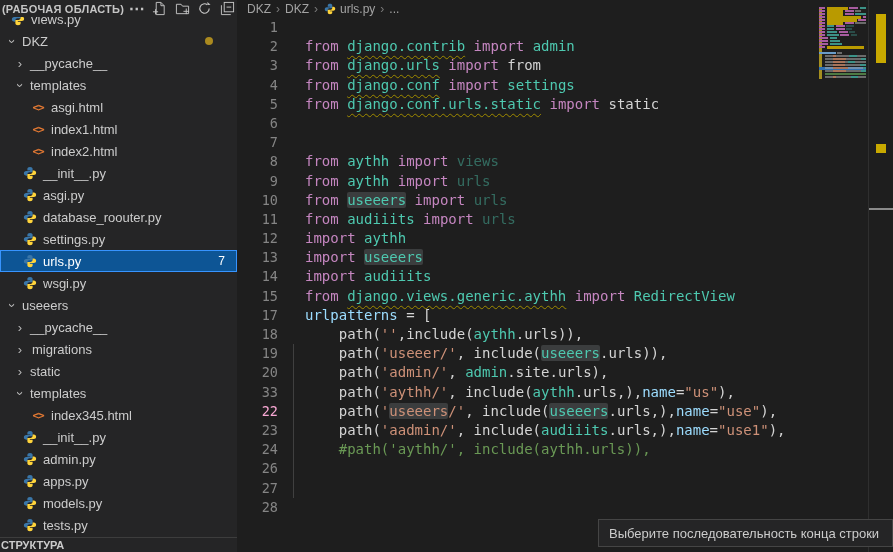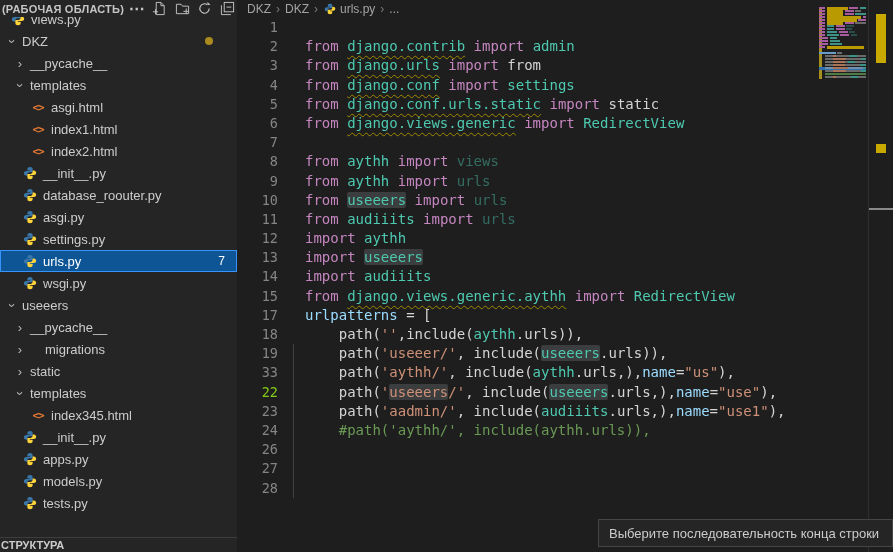--- a/index.html
+++ b/index.html
@@ -41,21 +41,21 @@
             background:#1e1e1e; }
   #breadcrumb { position:absolute; left:10px; top:0; height:17px; display:flex;
                 align-items:center; font-size:12px; color:#a3a3a3; }
   #breadcrumb .bitem { cursor:pointer; }
   #breadcrumb .bsep { margin:0 5px; color:#7a7a7a; }
   #code-area { position:absolute; left:0; top:18px; width:580px; height:534px;
                font-family:"DejaVu Sans Mono", monospace; font-size:14px; }
   .cl { position:relative; height:19.2px; line-height:19.2px; white-space:pre; }
   .gut { position:absolute; left:0; width:41px; text-align:right; color:#858585;
          font-size:13.5px; }
-  .gut.cur { color:#84cc16; }
+  .gut.cur { color:#f9a8d4; }
   .ctext { position:absolute; left:68px; white-space:pre; }
   .tk-k { color:#c586c0; }
   .tk-t { color:#d4d4d4; }
   .tk-m { color:#4ec9b0; }
   .tk-q { color:#4ec9b0; text-decoration:underline wavy #a08b00 1px;
           text-underline-offset:3.5px; }
   .tk-d { color:#4ec9b0; opacity:.45; }
   .tk-s { color:#ce9178; }
   .tk-v { color:#9cdcfe; }
   .tk-c { color:#6a9955; }
@@ -143,31 +143,31 @@
           <span>__init__.py</span>
         </div>
         <div class="trow" style="padding-left: 12px;">
           <span style="flex: 0 0 10px;"></span>
           <span class="ficon">
             <svg width="14" height="14" viewBox="0 0 16 16">
               <path fill="#3a76a8" d="M8 1C6 1 5 1.9 5 3.2V5h3.2v.8H3.6C2.1 5.8 1 6.9 1 8.4S2.1 11 3.6 11H5V9.4C5 8 6.1 7 7.5 7H11V3.2C11 1.9 10 1 8 1z"></path>
               <path fill="#ffd43b" d="M8 15c2 0 3-.9 3-2.2V11H7.8v-.8h4.6c1.5 0 2.6-1.1 2.6-2.6S13.9 5 12.4 5H11v1.6C11 8 9.9 9 8.5 9H5v3.8C5 14.1 6 15 8 15z"></path>
             </svg>
           </span>
+          <span>asgi.py</span>
+        </div>
+        <div class="trow" style="padding-left: 12px;">
+          <span style="flex: 0 0 10px;"></span>
+          <span class="ficon">
+            <svg width="14" height="14" viewBox="0 0 16 16">
+              <path fill="#3a76a8" d="M8 1C6 1 5 1.9 5 3.2V5h3.2v.8H3.6C2.1 5.8 1 6.9 1 8.4S2.1 11 3.6 11H5V9.4C5 8 6.1 7 7.5 7H11V3.2C11 1.9 10 1 8 1z"></path>
+              <path fill="#ffd43b" d="M8 15c2 0 3-.9 3-2.2V11H7.8v-.8h4.6c1.5 0 2.6-1.1 2.6-2.6S13.9 5 12.4 5H11v1.6C11 8 9.9 9 8.5 9H5v3.8C5 14.1 6 15 8 15z"></path>
+            </svg>
+          </span>
           <span>database_roouter.py</span>
-        </div>
-        <div class="trow" style="padding-left: 12px;">
-          <span style="flex: 0 0 10px;"></span>
-          <span class="ficon">
-            <svg width="14" height="14" viewBox="0 0 16 16">
-              <path fill="#3a76a8" d="M8 1C6 1 5 1.9 5 3.2V5h3.2v.8H3.6C2.1 5.8 1 6.9 1 8.4S2.1 11 3.6 11H5V9.4C5 8 6.1 7 7.5 7H11V3.2C11 1.9 10 1 8 1z"></path>
-              <path fill="#ffd43b" d="M8 15c2 0 3-.9 3-2.2V11H7.8v-.8h4.6c1.5 0 2.6-1.1 2.6-2.6S13.9 5 12.4 5H11v1.6C11 8 9.9 9 8.5 9H5v3.8C5 14.1 6 15 8 15z"></path>
-            </svg>
-          </span>
-          <span>asgi.py</span>
         </div>
         <div class="trow" style="padding-left: 12px;">
           <span style="flex: 0 0 10px;"></span>
           <span class="ficon">
             <svg width="14" height="14" viewBox="0 0 16 16">
               <path fill="#3a76a8" d="M8 1C6 1 5 1.9 5 3.2V5h3.2v.8H3.6C2.1 5.8 1 6.9 1 8.4S2.1 11 3.6 11H5V9.4C5 8 6.1 7 7.5 7H11V3.2C11 1.9 10 1 8 1z"></path>
               <path fill="#ffd43b" d="M8 15c2 0 3-.9 3-2.2V11H7.8v-.8h4.6c1.5 0 2.6-1.1 2.6-2.6S13.9 5 12.4 5H11v1.6C11 8 9.9 9 8.5 9H5v3.8C5 14.1 6 15 8 15z"></path>
             </svg>
           </span>
           <span>settings.py</span>
@@ -196,21 +196,21 @@
         <div class="trow" style="padding-left: 4px;">
           <span class="chev down">›</span>
           <span style="margin-left: 2px;">useeers</span>
         </div>
         <div class="trow" style="padding-left: 12px;">
           <span class="chev">›</span>
           <span style="margin-left: 2px;">__pycache__</span>
         </div>
         <div class="trow" style="padding-left: 12px;">
           <span class="chev">›</span>
-          <span style="margin-left: 17px;">migrations</span>
+          <span style="margin-left: 4px;">migrations</span>
         </div>
         <div class="trow" style="padding-left: 12px;">
           <span class="chev">›</span>
           <span style="margin-left: 2px;">static</span>
         </div>
         <div class="trow" style="padding-left: 12px;">
           <span class="chev down">›</span>
           <span style="margin-left: 2px;">templates</span>
         </div>
         <div class="trow" style="padding-left: 20px;">
@@ -222,20 +222,30 @@
         </div>
         <div class="trow" style="padding-left: 12px;">
           <span style="flex: 0 0 10px;"></span>
           <span class="ficon">
             <svg width="14" height="14" viewBox="0 0 16 16">
               <path fill="#3a76a8" d="M8 1C6 1 5 1.9 5 3.2V5h3.2v.8H3.6C2.1 5.8 1 6.9 1 8.4S2.1 11 3.6 11H5V9.4C5 8 6.1 7 7.5 7H11V3.2C11 1.9 10 1 8 1z"></path>
               <path fill="#ffd43b" d="M8 15c2 0 3-.9 3-2.2V11H7.8v-.8h4.6c1.5 0 2.6-1.1 2.6-2.6S13.9 5 12.4 5H11v1.6C11 8 9.9 9 8.5 9H5v3.8C5 14.1 6 15 8 15z"></path>
             </svg>
           </span>
           <span>__init__.py</span>
+        </div>
+        <div class="trow" style="padding-left: 12px;">
+          <span style="flex: 0 0 10px;"></span>
+          <span class="ficon">
+            <svg width="14" height="14" viewBox="0 0 16 16">
+              <path fill="#3a76a8" d="M8 1C6 1 5 1.9 5 3.2V5h3.2v.8H3.6C2.1 5.8 1 6.9 1 8.4S2.1 11 3.6 11H5V9.4C5 8 6.1 7 7.5 7H11V3.2C11 1.9 10 1 8 1z"></path>
+              <path fill="#ffd43b" d="M8 15c2 0 3-.9 3-2.2V11H7.8v-.8h4.6c1.5 0 2.6-1.1 2.6-2.6S13.9 5 12.4 5H11v1.6C11 8 9.9 9 8.5 9H5v3.8C5 14.1 6 15 8 15z"></path>
+            </svg>
+          </span>
+          <span>admin.py</span>
         </div>
         <div class="trow" style="padding-left: 12px;">
           <span style="flex: 0 0 10px;"></span>
           <span class="ficon">
             <svg width="14" height="14" viewBox="0 0 16 16">
               <path fill="#3a76a8" d="M8 1C6 1 5 1.9 5 3.2V5h3.2v.8H3.6C2.1 5.8 1 6.9 1 8.4S2.1 11 3.6 11H5V9.4C5 8 6.1 7 7.5 7H11V3.2C11 1.9 10 1 8 1z"></path>
               <path fill="#ffd43b" d="M8 15c2 0 3-.9 3-2.2V11H7.8v-.8h4.6c1.5 0 2.6-1.1 2.6-2.6S13.9 5 12.4 5H11v1.6C11 8 9.9 9 8.5 9H5v3.8C5 14.1 6 15 8 15z"></path>
             </svg>
           </span>
           <span>apps.py</span>
@@ -313,33 +323,34 @@
         <span class="bitem">...</span>
       </div>
     <div id="code-area">
       <div id="indent-guide" style="top: 326.4px; height: 153.6px;"></div>
       <div id="lines-box">
           <div class="cl"><span class="gut">1</span><span class="ctext"></span></div>
           <div class="cl"><span class="gut">2</span><span class="ctext"><span class="tk-k">from</span><span class="tk-t"> </span><span class="tk-q">django.contrib</span><span class="tk-t"> </span><span class="tk-k">import</span><span class="tk-t"> </span><span class="tk-m">admin</span></span></div>
           <div class="cl"><span class="gut">3</span><span class="ctext"><span class="tk-k">from</span><span class="tk-t"> </span><span class="tk-q">django.urls</span><span class="tk-t"> </span><span class="tk-k">import</span><span class="tk-t"> </span><span class="tk-t">from</span></span></div>
           <div class="cl"><span class="gut">4</span><span class="ctext"><span class="tk-k">from</span><span class="tk-t"> </span><span class="tk-q">django.conf</span><span class="tk-t"> </span><span class="tk-k">import</span><span class="tk-t"> </span><span class="tk-m">settings</span></span></div>
           <div class="cl"><span class="gut">5</span><span class="ctext"><span class="tk-k">from</span><span class="tk-t"> </span><span class="tk-q">django.conf.urls.static</span><span class="tk-t"> </span><span class="tk-k">import</span><span class="tk-t"> </span><span class="tk-t">static</span></span></div>
-          <div class="cl"><span class="gut">6</span><span class="ctext"><span class="tk-k">from</span><span class="tk-t"> </span><span class="tk-q">django.views.generic</span><span class="tk-t"> </span><span class="tk-k">import</span><span class="tk-t"> </span><span class="tk-m">RedirectView</span></span></div>
+          <div class="cl"><span class="gut">6</span></div>
           <div class="cl"><span class="gut">7</span></div>
           <div class="cl"><span class="gut">8</span><span class="ctext"><span class="tk-k">from</span><span class="tk-t"> </span><span class="tk-m">aythh</span><span class="tk-t"> </span><span class="tk-k">import</span><span class="tk-t"> </span><span class="tk-d">views</span></span></div>
           <div class="cl"><span class="gut">9</span><span class="ctext"><span class="tk-k">from</span><span class="tk-t"> </span><span class="tk-m">aythh</span><span class="tk-t"> </span><span class="tk-k">import</span><span class="tk-t"> </span><span class="tk-d">urls</span></span></div>
           <div class="cl"><span class="gut">10</span><span class="ctext"><span class="tk-k">from</span><span class="tk-t"> </span><span class="tk-hm">useeers</span><span class="tk-t"> </span><span class="tk-k">import</span><span class="tk-t"> </span><span class="tk-d">urls</span></span></div>
           <div class="cl"><span class="gut">11</span><span class="ctext"><span class="tk-k">from</span><span class="tk-t"> </span><span class="tk-m">audiiits</span><span class="tk-t"> </span><span class="tk-k">import</span><span class="tk-t"> </span><span class="tk-d">urls</span></span></div>
           <div class="cl"><span class="gut">12</span><span class="ctext"><span class="tk-k">import</span><span class="tk-t"> </span><span class="tk-m">aythh</span></span></div>
           <div class="cl"><span class="gut">13</span><span class="ctext"><span class="tk-k">import</span><span class="tk-t"> </span><span class="tk-hm">useeers</span></span></div>
           <div class="cl"><span class="gut">14</span><span class="ctext"><span class="tk-k">import</span><span class="tk-t"> </span><span class="tk-m">audiiits</span></span></div>
           <div class="cl"><span class="gut">15</span><span class="ctext"><span class="tk-k">from</span><span class="tk-t"> </span><span class="tk-q">django.views.generic.aythh</span><span class="tk-t"> </span><span class="tk-k">import</span><span class="tk-t"> </span><span class="tk-m">RedirectView</span></span></div>
           <div class="cl"><span class="gut">17</span><span class="ctext"><span class="tk-v">urlpatterns</span><span class="tk-t"> = [</span></span></div>
           <div class="cl"><span class="gut">18</span><span class="ctext"><span class="tk-t">    path(</span><span class="tk-s">''</span><span class="tk-t">,include(</span><span class="tk-m">aythh</span><span class="tk-t">.urls)),</span></span></div>
           <div class="cl"><span class="gut">19</span><span class="ctext"><span class="tk-t">    path(</span><span class="tk-s">'useeer/'</span><span class="tk-t">, include(</span><span class="tk-hm">useeers</span><span class="tk-t">.urls)),</span></span></div>
+          <div class="cl"><span class="gut">20</span><span class="ctext"><span class="tk-t">    path(</span><span class="tk-s">'admin/'</span><span class="tk-t">, </span><span class="tk-m">admin</span><span class="tk-t">.site.urls),</span></span></div>
           <div class="cl"><span class="gut">33</span><span class="ctext"><span class="tk-t">    path(</span><span class="tk-s">'aythh/'</span><span class="tk-t">, include(</span><span class="tk-m">aythh</span><span class="tk-t">.urls,),</span><span class="tk-v">name</span><span class="tk-t">=</span><span class="tk-s">"us"</span><span class="tk-t">),</span></span></div>
           <div class="cl"><span class="gut cur">22</span><span class="ctext"><span class="tk-t">    path(</span><span class="tk-s">'</span><span class="tk-hs">useeers</span><span class="tk-s">/'</span><span class="tk-t">, include(</span><span class="tk-hm">useeers</span><span class="tk-t">.urls,),</span><span class="tk-v">name</span><span class="tk-t">=</span><span class="tk-s">"use"</span><span class="tk-t">),</span></span></div>
           <div class="cl"><span class="gut">23</span><span class="ctext"><span class="tk-t">    path(</span><span class="tk-s">'aadmin/'</span><span class="tk-t">, include(</span><span class="tk-m">audiiits</span><span class="tk-t">.urls,),</span><span class="tk-v">name</span><span class="tk-t">=</span><span class="tk-s">"use1"</span><span class="tk-t">),</span></span></div>
           <div class="cl"><span class="gut">24</span><span class="ctext"><span class="tk-c">    #path('aythh/', include(aythh.urls)),</span></span></div>
           <div class="cl"><span class="gut">26</span><span class="ctext"></span></div>
           <div class="cl"><span class="gut">27</span><span class="ctext"></span></div>
           <div class="cl"><span class="gut">28</span><span class="ctext"></span></div>
         </div>
     </div>
     <div id="minimap">

